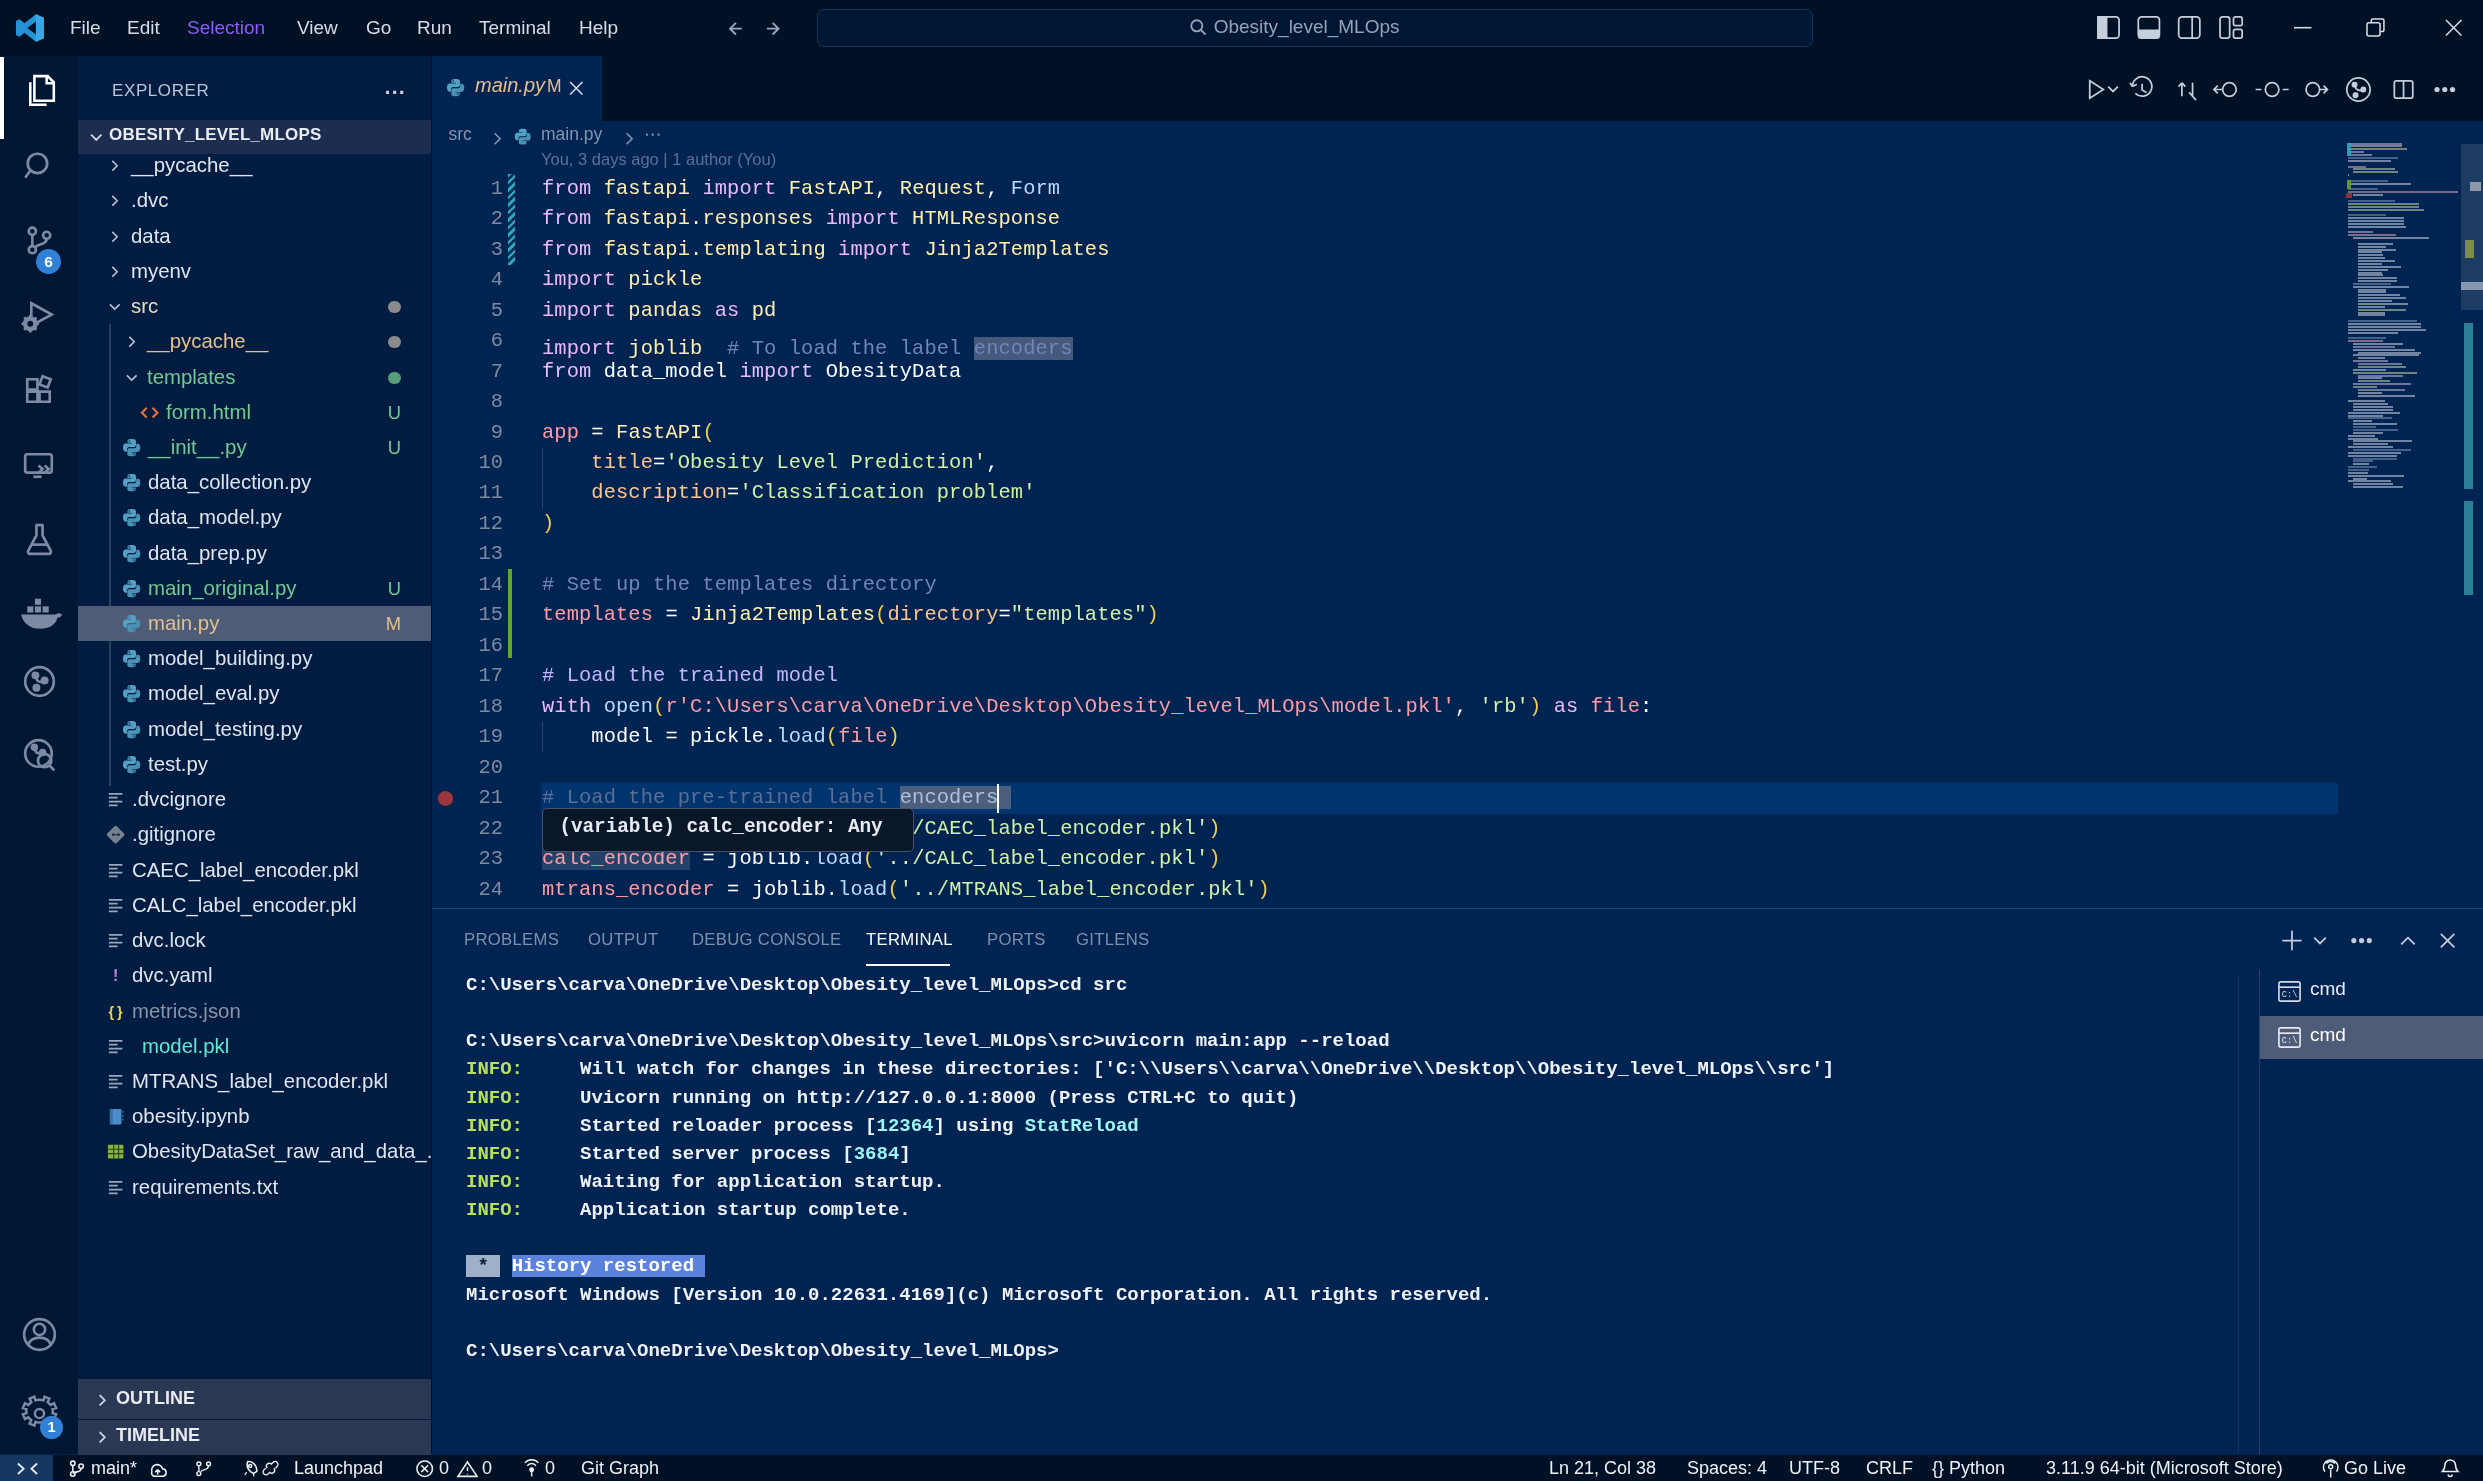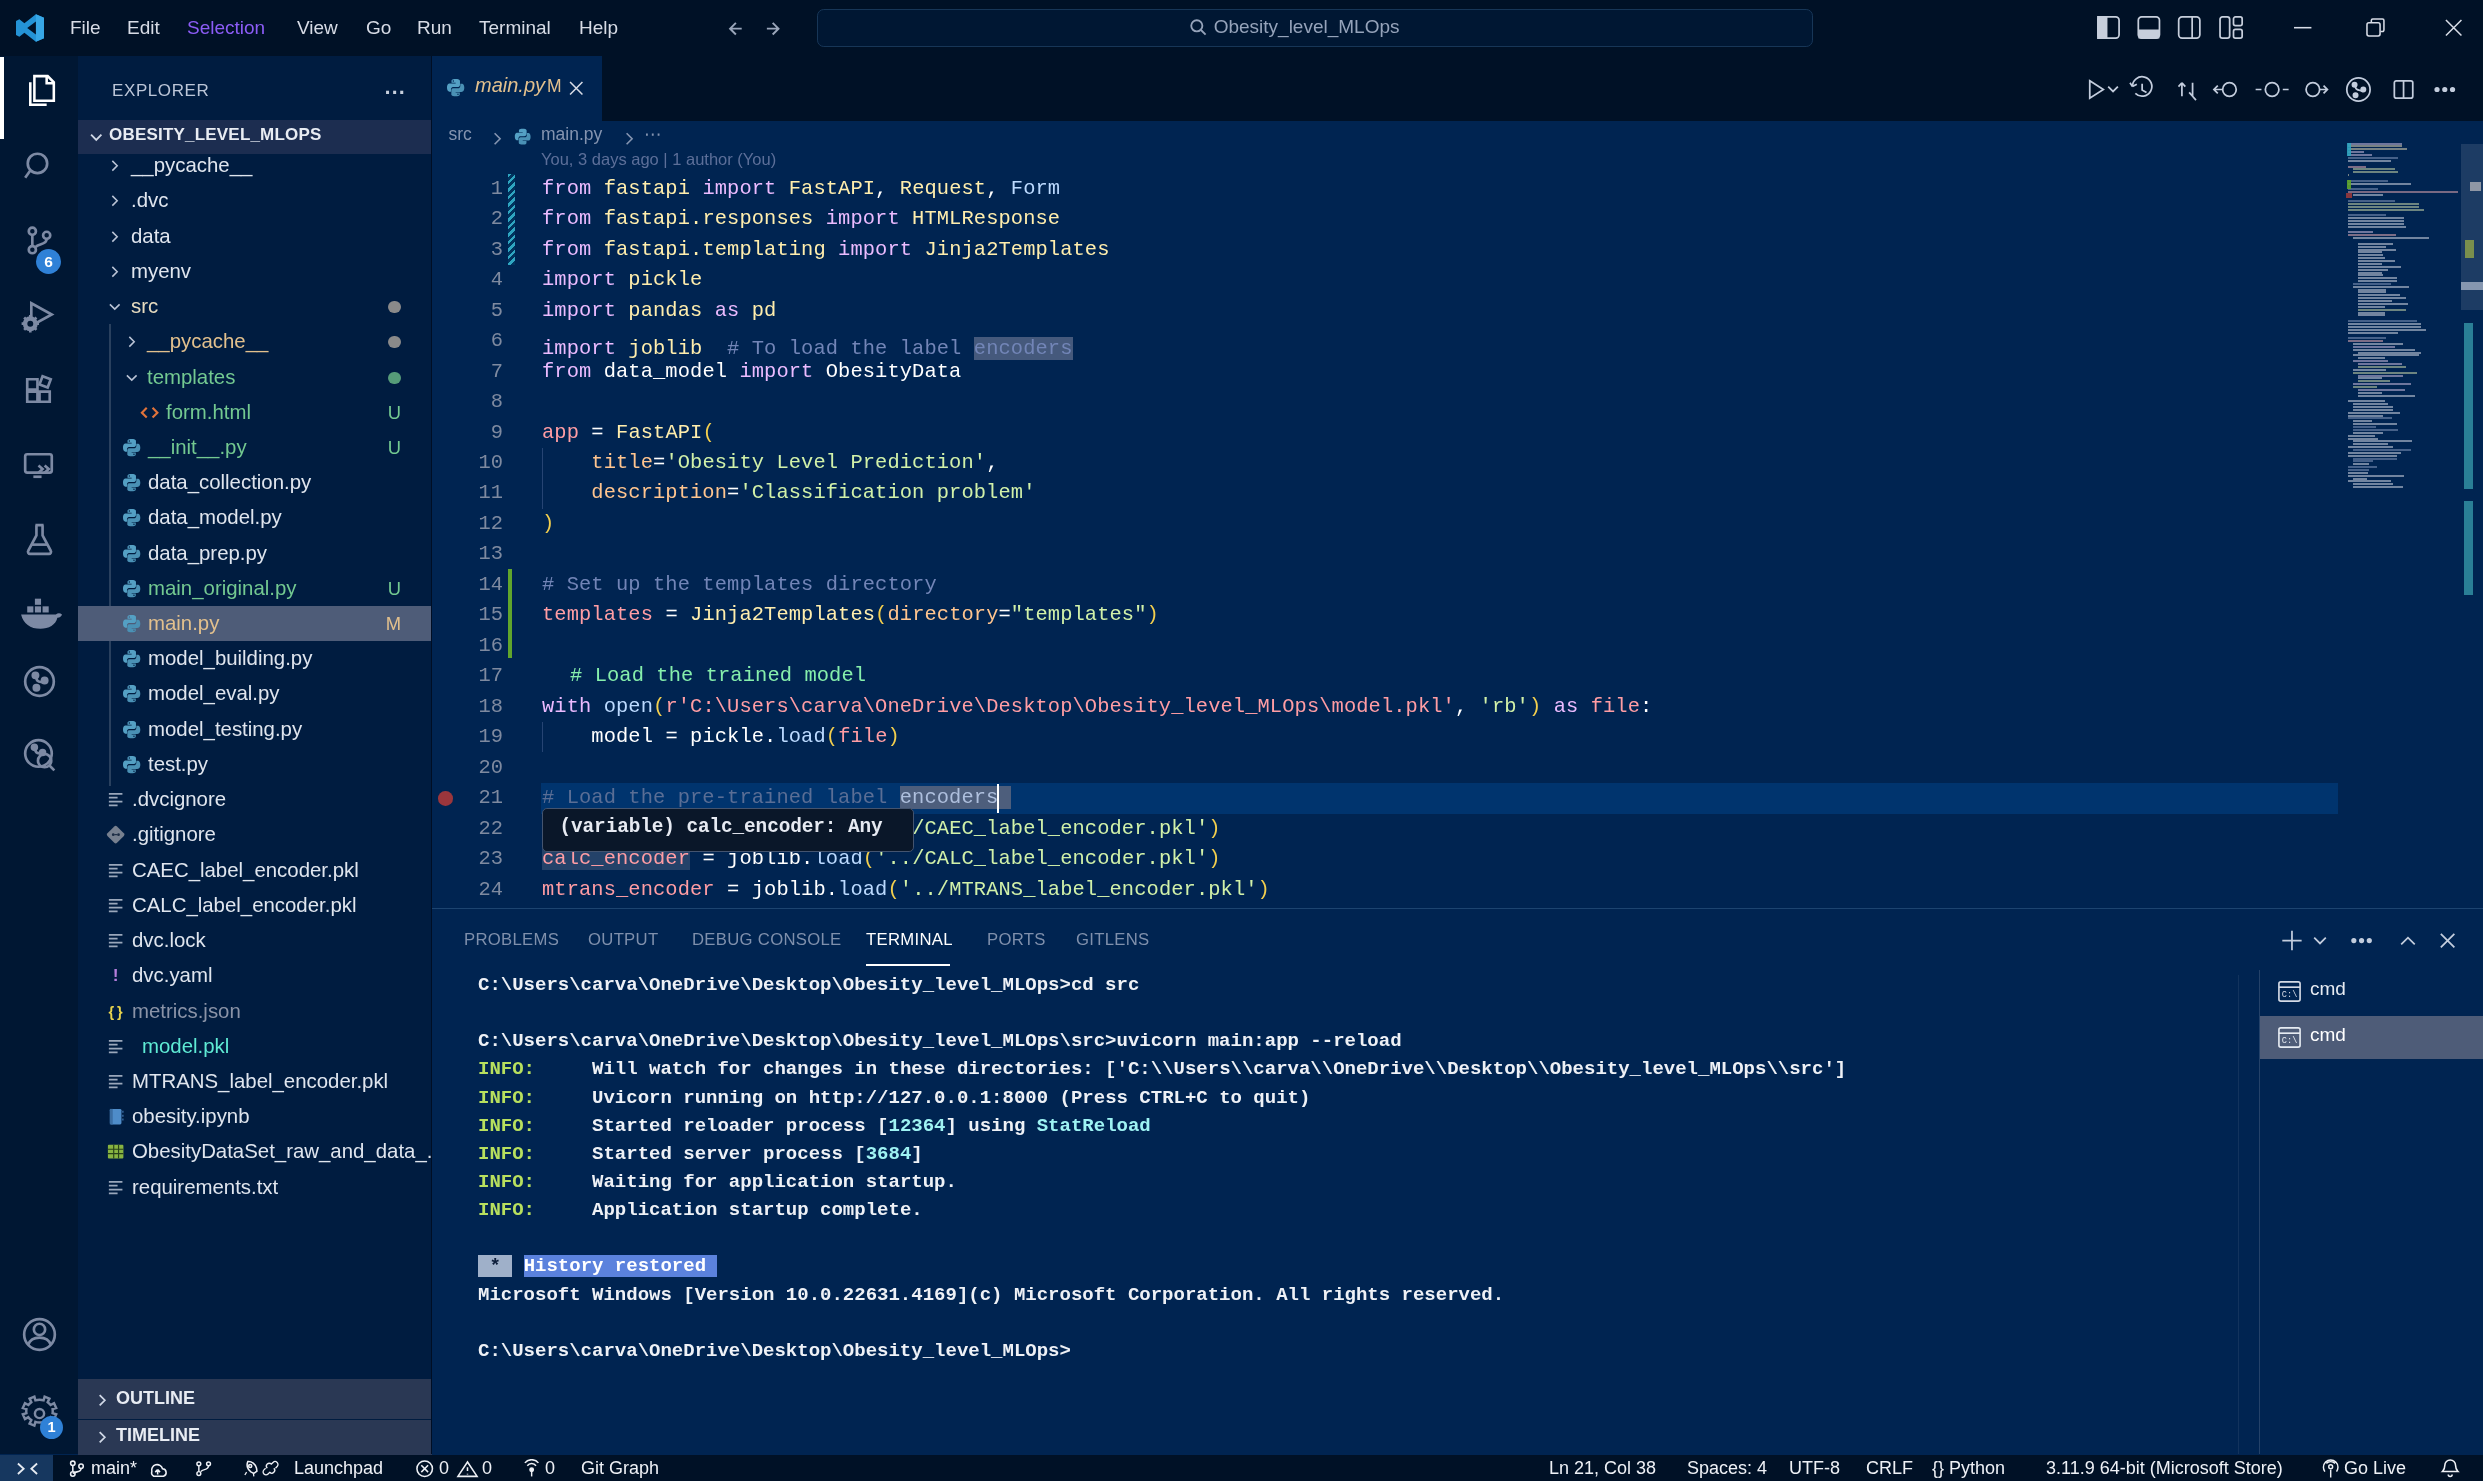--- a/index.html
+++ b/index.html
@@ -594,21 +594,21 @@
 <div class="cl" style="top:265px"><span style="color:#ebbbff;">import&nbsp;</span><span style="color:#ffeead;">pickle</span></div>
 <div class="cl" style="top:296px"><span style="color:#ebbbff;">import&nbsp;</span><span style="color:#ffeead;">pandas&nbsp;</span><span style="color:#ebbbff;">as&nbsp;</span><span style="color:#ffeead;">pd</span></div>
 <div class="cl" style="top:334px"><span style="color:#ebbbff;">import&nbsp;</span><span style="color:#ffeead;">joblib&nbsp;&nbsp;</span><span style="color:#7285b7;">#&nbsp;To&nbsp;load&nbsp;the&nbsp;label&nbsp;</span><span style="color:#7285b7;background:#45597c;">encoders</span></div>
 <div class="cl" style="top:357px"><span style="color:#ebbbff;">from&nbsp;</span><span style="color:#ffffff;">data_model&nbsp;</span><span style="color:#ebbbff;">import&nbsp;</span><span style="color:#ffffff;">ObesityData</span></div>
 <div class="cl" style="top:418px"><span style="color:#ff9da4;">app&nbsp;</span><span style="color:#ffffff;">=&nbsp;</span><span style="color:#ffeead;">FastAPI</span><span style="color:#f3cf4e;">(</span></div>
 <div class="cl" style="top:448px"><span style="color:#ffc58f;">&nbsp;&nbsp;&nbsp;&nbsp;title</span><span style="color:#ffffff;">=</span><span style="color:#d1f1a9;">'Obesity&nbsp;Level&nbsp;Prediction'</span><span style="color:#ffffff;">,</span></div>
 <div class="cl" style="top:478px"><span style="color:#ffc58f;">&nbsp;&nbsp;&nbsp;&nbsp;description</span><span style="color:#ffffff;">=</span><span style="color:#d1f1a9;">'Classification&nbsp;problem'</span></div>
 <div class="cl" style="top:509px"><span style="color:#f3cf4e;">)</span></div>
 <div class="cl" style="top:570px"><span style="color:#7285b7;">#&nbsp;Set&nbsp;up&nbsp;the&nbsp;templates&nbsp;directory</span></div>
 <div class="cl" style="top:600px"><span style="color:#ff9da4;">templates&nbsp;</span><span style="color:#ffffff;">=&nbsp;</span><span style="color:#ffeead;">Jinja2Templates</span><span style="color:#f3cf4e;">(</span><span style="color:#ffc58f;">directory</span><span style="color:#ffffff;">=</span><span style="color:#d1f1a9;">"templates"</span><span style="color:#f3cf4e;">)</span></div>
-<div class="cl" style="top:661px"><span style="color:#86efac;margin-left:28px;">#&nbsp;Load&nbsp;the&nbsp;trained&nbsp;model</span></div>
+<div class="cl" style="top:661px"><span style="color:#c4b5fd;">#&nbsp;Load&nbsp;the&nbsp;trained&nbsp;model</span></div>
 <div class="cl" style="top:692px"><span style="color:#ebbbff;">with&nbsp;</span><span style="color:#bbdaff;">open</span><span style="color:#f3cf4e;">(</span><span style="color:#ff9da4;">r'C:\Users\carva\OneDrive\Desktop\Obesity_level_MLOps\model.pkl'</span><span style="color:#ffffff;">,&nbsp;</span><span style="color:#d1f1a9;">'rb'</span><span style="color:#f3cf4e;">)</span><span style="color:#ebbbff;">&nbsp;as&nbsp;</span><span style="color:#ff9da4;">file</span><span style="color:#ffffff;">:</span></div>
 <div class="cl" style="top:722px"><span style="color:#ffffff;">&nbsp;&nbsp;&nbsp;&nbsp;model&nbsp;</span><span style="color:#ffffff;">=&nbsp;</span><span style="color:#ffffff;">pickle</span><span style="color:#ffffff;">.</span><span style="color:#bbdaff;">load</span><span style="color:#f3cf4e;">(</span><span style="color:#ff9da4;">file</span><span style="color:#f3cf4e;">)</span></div>
 <div class="cl" style="top:783px"><span style="color:#5a6e95;">#&nbsp;Load&nbsp;the&nbsp;pre-trained&nbsp;label&nbsp;</span><span style="color:#aebfdd;background:#4d5e7c;padding-right:12.6px;">encoders</span></div>
 <div class="cl" style="top:814px"><span style="color:#ff9da4;">caec_encoder&nbsp;</span><span style="color:#ffffff;">=&nbsp;</span><span style="color:#ffffff;">joblib</span><span style="color:#ffffff;">.</span><span style="color:#bbdaff;">load</span><span style="color:#f3cf4e;">(</span><span style="color:#d1f1a9;">'../CAEC_label_encoder.pkl'</span><span style="color:#f3cf4e;">)</span></div>
 <div class="cl" style="top:844px"><span style="color:#ff9da4;background:rgba(255,255,255,0.14);">calc_encoder</span><span style="color:#ffffff;">&nbsp;</span><span style="color:#ffffff;">=&nbsp;</span><span style="color:#ffffff;">joblib</span><span style="color:#ffffff;">.</span><span style="color:#bbdaff;">load</span><span style="color:#f3cf4e;">(</span><span style="color:#d1f1a9;">'../CALC_label_encoder.pkl'</span><span style="color:#f3cf4e;">)</span></div>
 <div class="cl" style="top:875px"><span style="color:#ff9da4;">mtrans_encoder&nbsp;</span><span style="color:#ffffff;">=&nbsp;</span><span style="color:#ffffff;">joblib</span><span style="color:#ffffff;">.</span><span style="color:#bbdaff;">load</span><span style="color:#f3cf4e;">(</span><span style="color:#d1f1a9;">'../MTRANS_label_encoder.pkl'</span><span style="color:#f3cf4e;">)</span></div>
 
   <div class="abs" style="left:997px;top:784px;width:2.4px;height:29px;background:#ffffff"></div>
 
   <div class="abs" style="left:542px;top:808px;width:372px;height:44px;background:#0a1729;border:1.5px solid #44546f;border-radius:4.9px">
@@ -751,21 +751,21 @@
       <path d="M11 4v20M1 14h20"></path>
       <path d="M34 11l6 6 6-6"></path>
       <circle cx="75" cy="14" r="1.8" fill="#c3cddd"></circle>
           <circle cx="83" cy="14" r="1.8" fill="#c3cddd"></circle>
           <circle cx="91" cy="14" r="1.8" fill="#c3cddd"></circle>
       <path d="M124 18l7-7 7 7"></path>
       <path d="M165 7l14 14M179 7l-14 14"></path>
     </g>
   </svg>
 </div>
-<div class="abs" style="left:12px;top:0;width:2081px;height:1455px;overflow:hidden">
+<div class="abs" style="left:0;top:0;width:2081px;height:1455px;overflow:hidden">
   <div class="trm" style="top:971px"><span style="color:#eef1f6">C:\Users\carva\OneDrive\Desktop\Obesity_level_MLOps&gt;cd&nbsp;src</span></div>
       <div class="trm" style="top:1027px"><span style="color:#eef1f6">C:\Users\carva\OneDrive\Desktop\Obesity_level_MLOps\src&gt;uvicorn&nbsp;main:app&nbsp;--reload</span></div>
       <div class="trm" style="top:1055px"><span style="color:#b8e05e">INFO:</span><span style="color:#eef1f6">&nbsp;&nbsp;&nbsp;&nbsp;&nbsp;Will&nbsp;watch&nbsp;for&nbsp;changes&nbsp;in&nbsp;these&nbsp;directories:&nbsp;['C:\\Users\\carva\\OneDrive\\Desktop\\Obesity_level_MLOps\\src']</span></div>
       <div class="trm" style="top:1084px"><span style="color:#b8e05e">INFO:</span><span style="color:#eef1f6">&nbsp;&nbsp;&nbsp;&nbsp;&nbsp;Uvicorn&nbsp;running&nbsp;on&nbsp;</span><span style="color:#eef1f6;font-weight:bold">http://127.0.0.1:8000</span><span style="color:#eef1f6">&nbsp;(Press&nbsp;CTRL+C&nbsp;to&nbsp;quit)</span></div>
       <div class="trm" style="top:1112px"><span style="color:#b8e05e">INFO:</span><span style="color:#eef1f6">&nbsp;&nbsp;&nbsp;&nbsp;&nbsp;Started&nbsp;reloader&nbsp;process&nbsp;[</span><span style="color:#9ef3f3">12364</span><span style="color:#eef1f6">]&nbsp;using&nbsp;</span><span style="color:#9ef3f3;font-weight:bold">StatReload</span></div>
       <div class="trm" style="top:1140px"><span style="color:#b8e05e">INFO:</span><span style="color:#eef1f6">&nbsp;&nbsp;&nbsp;&nbsp;&nbsp;Started&nbsp;server&nbsp;process&nbsp;[</span><span style="color:#9ef3f3">3684</span><span style="color:#eef1f6">]</span></div>
       <div class="trm" style="top:1168px"><span style="color:#b8e05e">INFO:</span><span style="color:#eef1f6">&nbsp;&nbsp;&nbsp;&nbsp;&nbsp;Waiting&nbsp;for&nbsp;application&nbsp;startup.</span></div>
       <div class="trm" style="top:1196px"><span style="color:#b8e05e">INFO:</span><span style="color:#eef1f6">&nbsp;&nbsp;&nbsp;&nbsp;&nbsp;Application&nbsp;startup&nbsp;complete.</span></div>
       <div class="trm" style="top:1252px"><span style="color:#0c1d3a;background:#9fb0c9">&nbsp;*&nbsp;</span><span style="color:#eef1f6">&nbsp;</span><span style="color:#ffffff;background:#5b82dd">History&nbsp;restored&nbsp;</span></div>
       <div class="trm" style="top:1281px"><span style="color:#eef1f6">Microsoft&nbsp;Windows&nbsp;[Version&nbsp;10.0.22631.4169](c)&nbsp;Microsoft&nbsp;Corporation.&nbsp;All&nbsp;rights&nbsp;reserved.</span></div>

